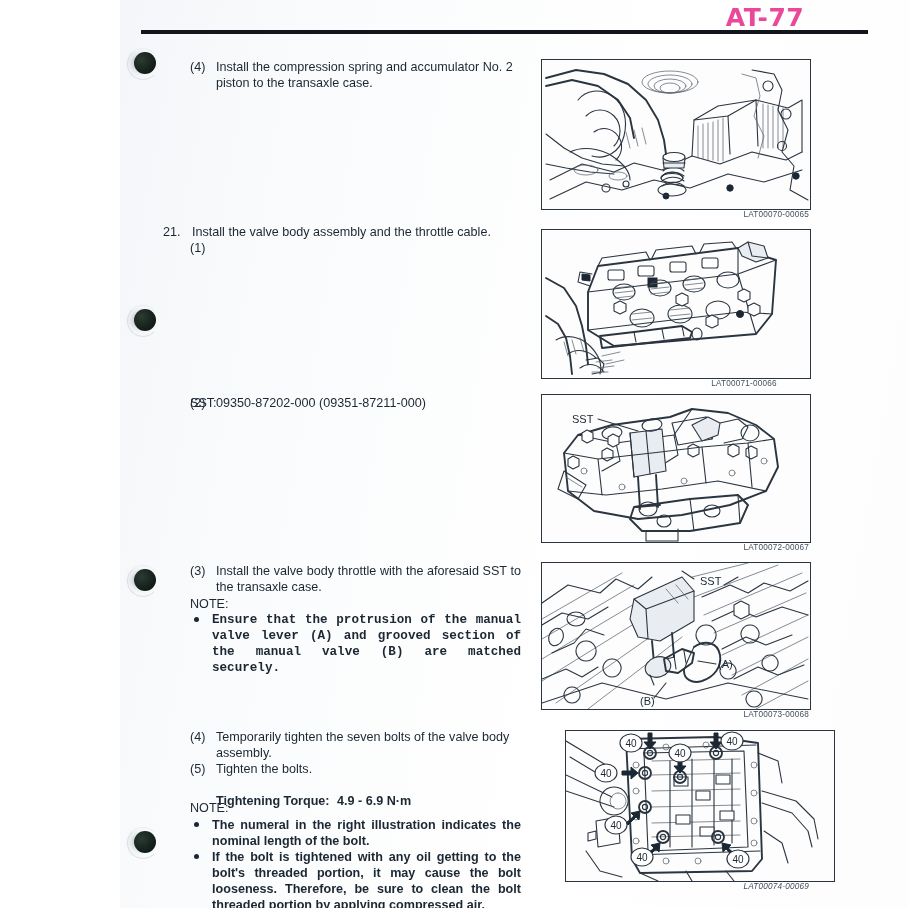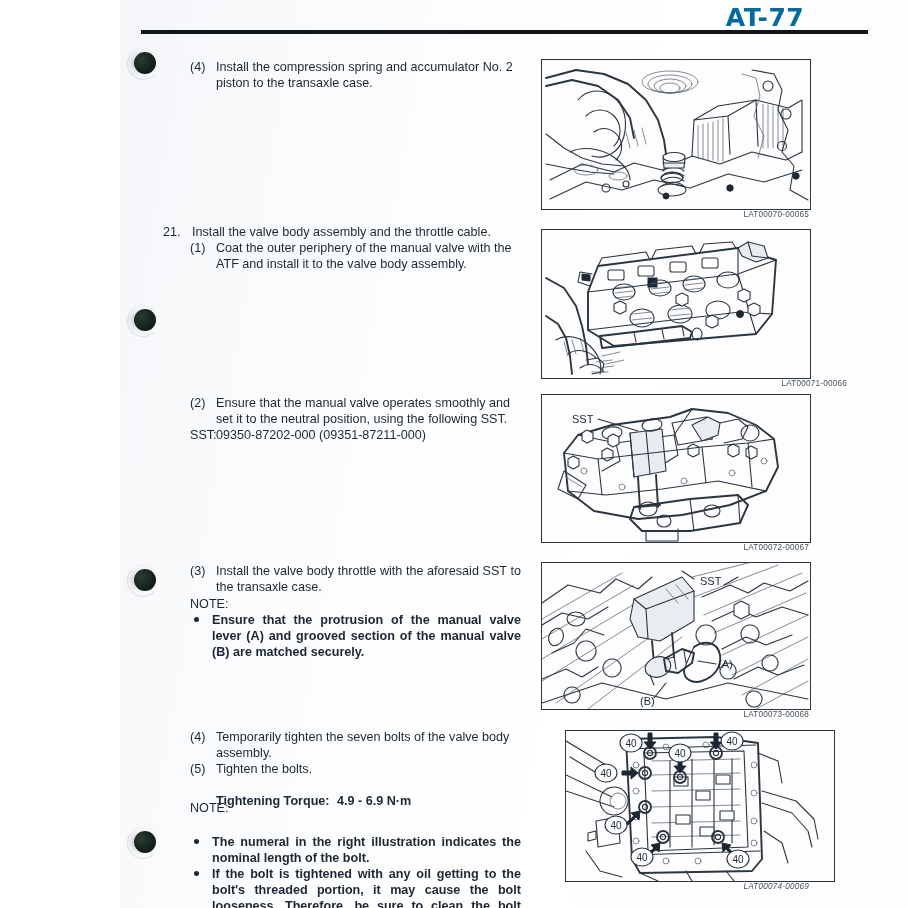--- a/index.html
+++ b/index.html
@@ -35,21 +35,21 @@
     background: #12161c;
   }
   #page-number {
     position: absolute;
     left: 700px; top: 3px;
     width: 130px;
     text-align: center;
     font-size: 25px;
     font-weight: bold;
     letter-spacing: 0.5px;
-    color: #0369a1;
+    color: #ec4899;
     font-family: "DejaVu Sans", sans-serif;
   }
   
   .hole {
     position: absolute;
     width: 22px; height: 22px;
     border-radius: 50%;
     background: radial-gradient(circle at 35% 35%, #2c3b33 0%, #16221c 55%, #0b1210 100%);
     box-shadow: -6px 0 7px -4px rgba(120,130,140,.55);
   }
@@ -155,42 +155,40 @@
   <div class="txt" style="left:163px; top:225px; width:357px;">
     <div class="para" style="padding-left:29px;">
       <span class="mark">21.</span>
       <span>Install the valve body assembly and the throttle cable.</span>
     </div>
   </div>
 
   <div class="txt" style="left:190px; top:241px; width:331px;">
     <div class="para">
       <span class="mark">(1)</span>
-      <span>Coat the outer periphery of the manual valve with the ATF and install it to the valve body assembly.</span>
     </div>
   </div>
 
   <div class="txt" style="left:190px; top:396px; width:331px;">
     <div class="para">
       <span class="mark">(2)</span>
-      <span>Ensure that the manual valve operates smoothly and set it to the neutral position, using the following SST.</span>
     </div>
     <div class="para" style="margin-top:0px;">
       <span class="mark">SST:</span>
       <span>09350-87202-000 (09351-87211-000)</span>
     </div>
   </div>
 
   <div class="txt just" style="left:190px; top:564px; width:331px;">
     <div class="para">
       <span class="mark">(3)</span>
       <span>Install the valve body throttle with the aforesaid SST to the transaxle case.</span>
     </div>
     <div style="text-align:left; margin-top:1px;">NOTE:</div>
-    <div class="bullet-row just" style="margin-top:1px;">
+    <div class="bullet-row just" style="margin-top:1px;font-family:Liberation Mono, monospace;">
       <span class="dot"></span>
       <span class="bold">Ensure that the protrusion of the manual valve lever (A) and grooved section of the manual valve (B) are matched securely.</span>
     </div>
   </div>
 
   <div class="txt" style="left:190px; top:730px; width:331px;">
     <div class="para">
       <span class="mark">(4)</span>
       <span>Temporarily tighten the seven bolts of the valve body assembly.</span>
     </div>
@@ -202,21 +200,21 @@
       <span>Tighten the bolts.</span>
     </div>
     <div style="padding-left:26px; margin-top:16px;">
       <span class="bold">Tightening Torque:</span>
       <span class="bold" style="margin-left:4px;">4.9 - 6.9 N·m</span>
     </div>
   </div>
 
   <div class="txt" style="left:190px; top:801px; width:331px;">
     <div>NOTE:</div>
-    <div class="bullet-row just" style="margin-top:18px;">
+    <div class="bullet-row just" style="margin-top:1px;">
       <span class="dot"></span>
       <span class="bold">The numeral in the right illustration indicates the nominal length of the bolt.</span>
     </div>
     <div class="bullet-row just" style="margin-top:1px;">
       <span class="dot"></span>
       <span class="bold">If the bolt is tightened with any oil getting to the bolt's threaded portion, it may cause the bolt looseness. Therefore, be sure to clean the bolt threaded portion by applying compressed air.</span>
     </div>
   </div>
 
   <div class="figbox" style="left:541px; top:59px; width:268px; height:149px;">
@@ -329,21 +327,21 @@
       <path class="ln-th" d="M4,86 L16,94 L24,108 L28,126 L30,144"></path>
       <path class="ln" d="M14,110 C24,104 38,106 48,116 C58,126 60,136 58,144"></path>
       <path class="ln" d="M26,124 C34,118 46,120 54,128"></path>
       <path class="ln" d="M38,138 C46,132 56,134 62,142"></path>
       <path class="ln-fine" d="M22,112 L26,126 M30,110 L34,124 M38,108 L42,122"></path>
       <path class="ln" d="M44,130 L56,128 L62,134 L60,142 L50,144"></path>
       <path class="ln-fine" d="M54,132 L70,130 M56,138 L72,136 M50,142 L66,142"></path>
       <path class="ln-fine" d="M60,126 L78,122 M64,134 L82,130"></path>
     </svg>
   </div>
-  <div class="figcap" style="left:717px; top:379px; width:130px;">LAT00071-00066</div>
+  <div class="figcap" style="left:679px; top:379px; width:130px;text-align:center;">LAT00071-00066</div>
 
   <div class="figbox" style="left:541px; top:394px; width:268px; height:147px;">
     <svg class="fig-svg" viewBox="0 0 268 147" preserveAspectRatio="none">
       <rect x="0" y="0" width="268" height="147" fill="#fdfdfe"></rect>
 
       <text class="fig-label" x="30" y="28">SST</text>
       <path class="ln" d="M56,24 L96,36"></path>
 
       <path class="ln-th" d="M22,58 L36,40 L70,30 L128,22 L150,14 L186,18 L214,30 L232,44 L236,72 L224,96 L188,110 L140,120 L96,124 L52,116 L26,96 Z"></path>
 

